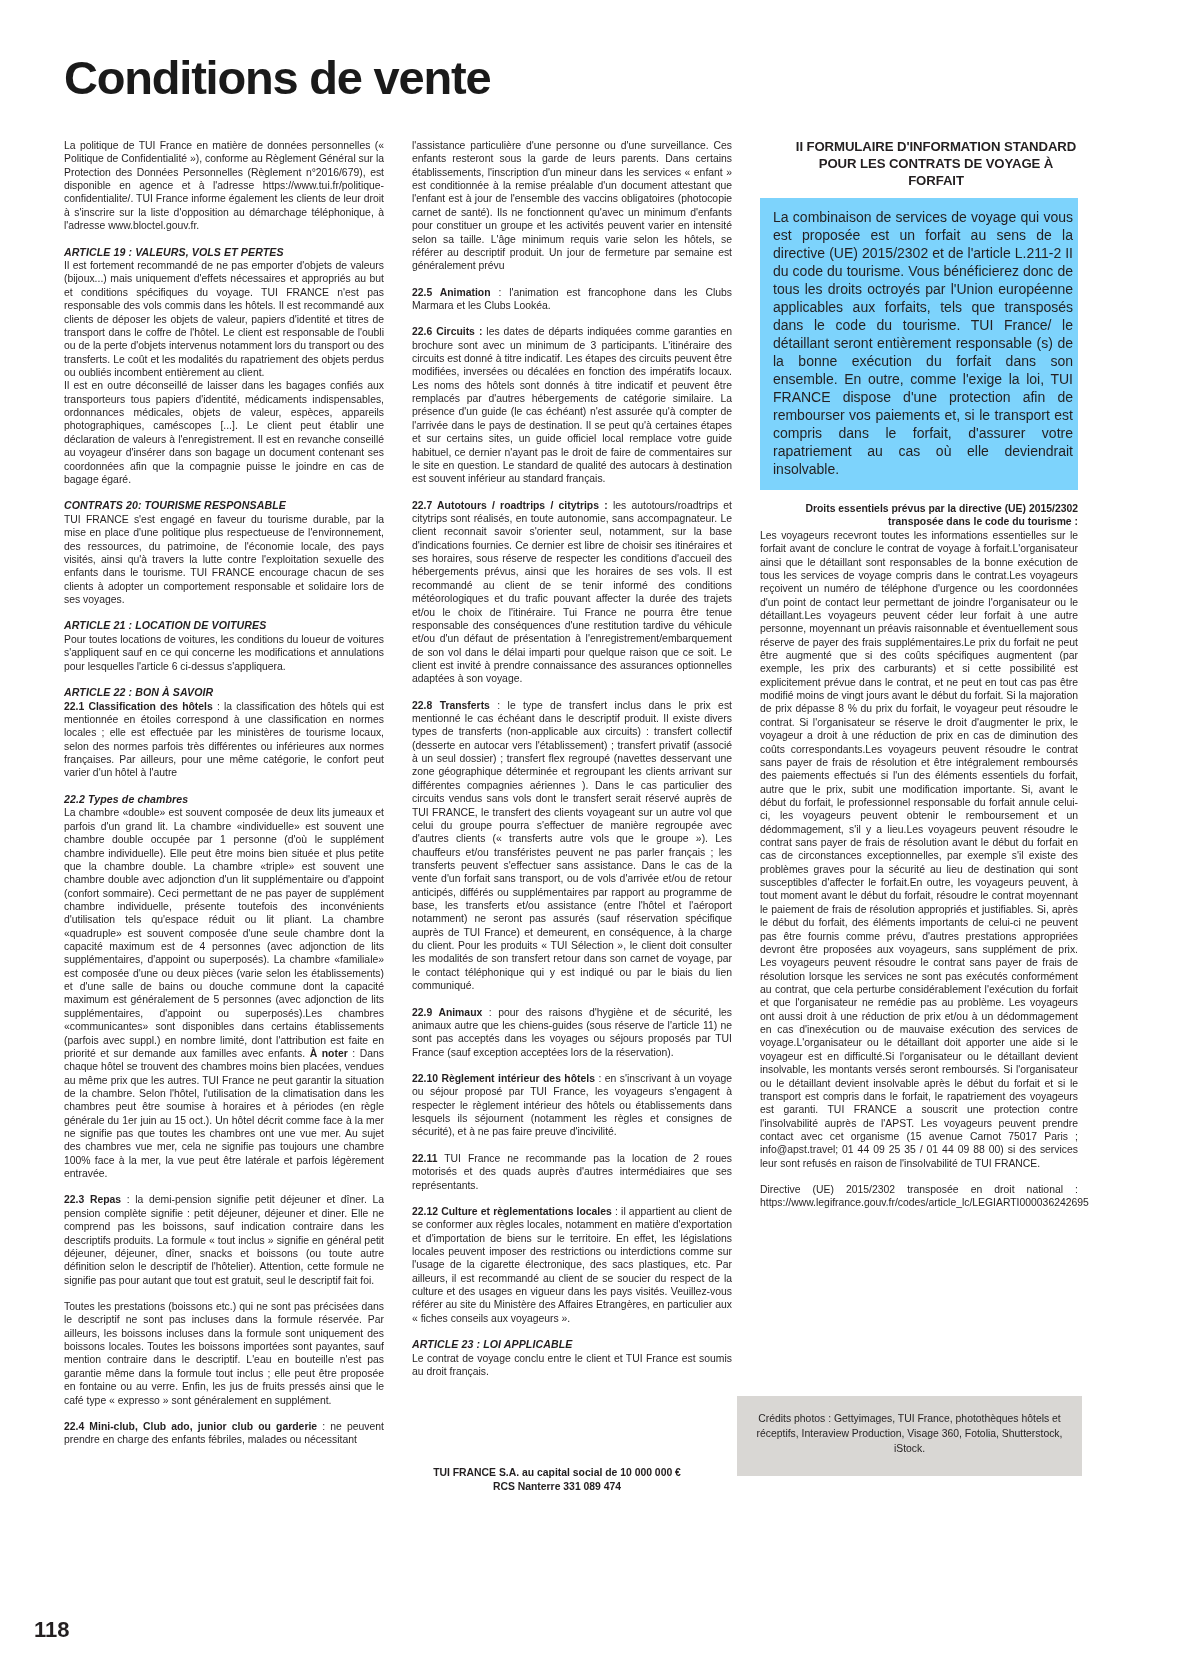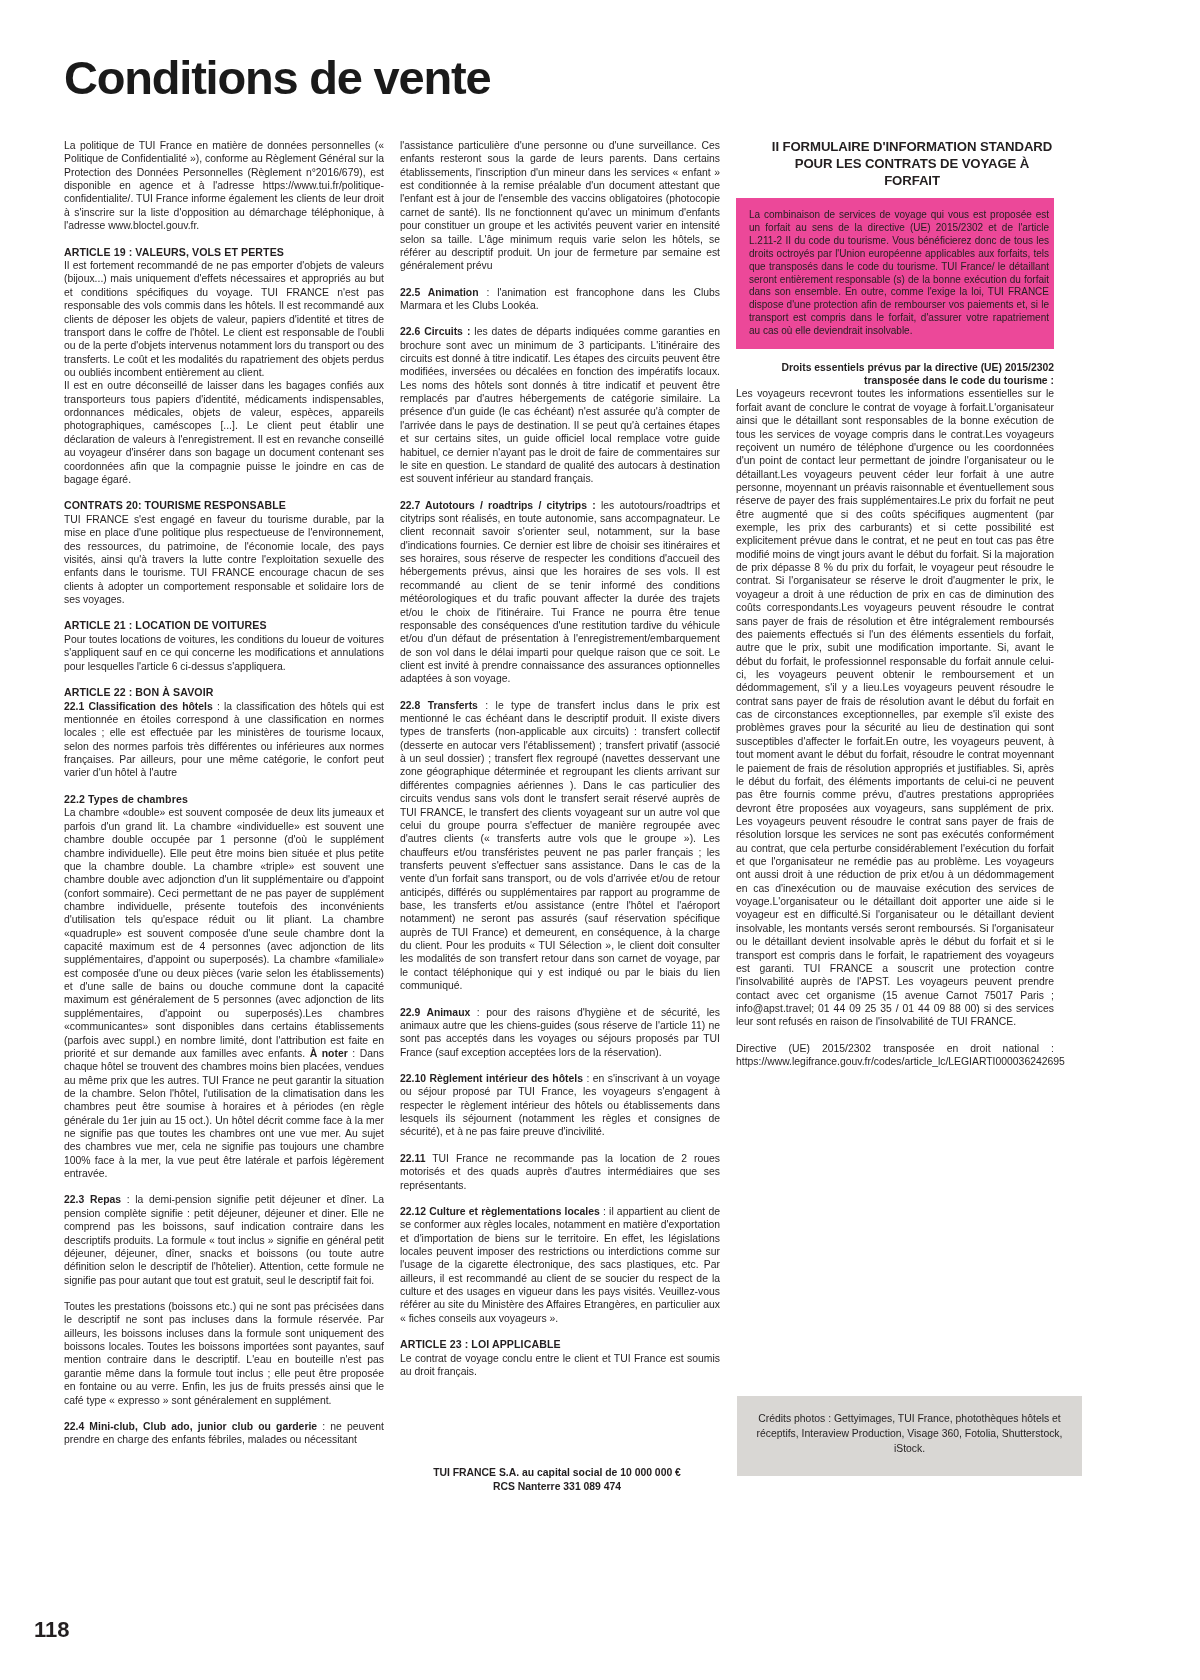--- a/index.html
+++ b/index.html
@@ -31,56 +31,57 @@
     letter-spacing: -1.2px;
     color: #1a1a1a;
     line-height: 1;
   }
   .columns {
     position: absolute;
     left: 64px;
     top: 139px;
     width: 1014px;
     display: flex;
-    gap: 16px;
+    gap: 28px;
   }
   .col {
     width: 320px;
     font-size: 10.4px;
     line-height: 1.285;
     text-align: justify;
     hyphens: auto;
   }
   .col.col3 { width: 318px; }
   p {
     margin: 0 0 0 0;
   }
   .h-article {
     font-weight: bold;
     font-size: 10.6px;
     margin: 0;
     text-align: left;
     letter-spacing: 0.1px;
+    font-style: italic;
   }
   .bold { font-weight: bold; }
   .box-title {
     font-weight: bold;
     font-size: 13.2px;
     line-height: 1.27;
     text-align: center;
     letter-spacing: -0.1px;
     margin-bottom: 9px;
     margin-left: 34px;
   }
   .gray-box {
-    background: #ec4899;
+    background: #7dd3fc;
     padding: 11px 5px 11px 13px;
     margin-bottom: 12px;
     text-align: justify;
-    font-size: 10px;
+    font-size: 14px;
     line-height: 1.285;
   }
   .subhead {
     font-weight: bold;
     text-align: right;
   }
   .credits {
     position: absolute;
     left: 737px;
     top: 1396px;

